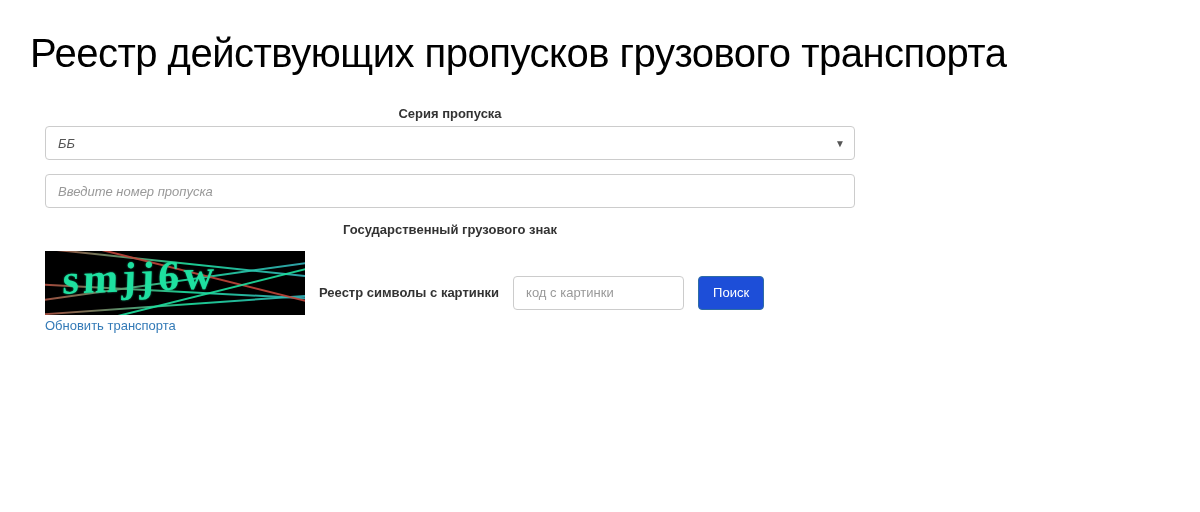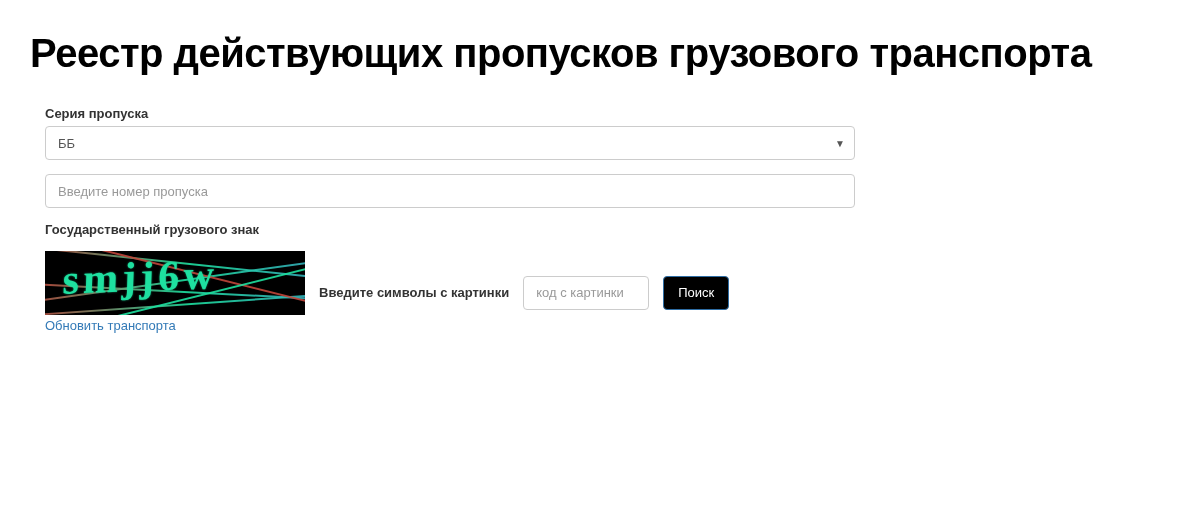--- a/index.html
+++ b/index.html
@@ -5,50 +5,52 @@
     * { box-sizing: border-box; margin: 0; padding: 0; }
     body {
       font-family: -apple-system, BlinkMacSystemFont, "Segoe UI", Helvetica, Arial, sans-serif;
       background: #fff;
       color: #333;
       width: 1200px;
       padding: 0;
     }
     .page-title {
       font-size: 40px;
-      font-weight: 700;
+      font-weight: 400;
       color: #000;
       padding: 30px 30px 20px 30px;
       line-height: 1.15;
       letter-spacing: -0.5px;
     }
     .form-wrap {
       padding: 10px 45px 20px 45px;
       max-width: 900px;
     }
     .form-group {
       margin-bottom: 14px;
     }
     .form-label {
       display: block;
       font-size: 13px;
       font-weight: 700;
       color: #333;
       margin-bottom: 5px;
+      text-align: center;
     }
     .form-control {
       width: 100%;
       height: 34px;
       padding: 6px 12px;
       font-size: 13px;
       color: #555;
       background: #fff;
       border: 1px solid #ccc;
       border-radius: 4px;
       outline: none;
+      font-style: italic;
     }
     .form-control::placeholder { color: #999; }
     .select-wrap {
       position: relative;
     }
     .select-wrap .form-control {
       appearance: none;
       padding-right: 28px;
       color: #555;
     }
@@ -86,37 +88,37 @@
       margin-top: 3px;
       cursor: pointer;
     }
     .captcha-label {
       font-size: 13px;
       font-weight: 700;
       color: #333;
       white-space: nowrap;
     }
     .captcha-input {
-      width: 126px;
+      width: 171px;
       height: 34px;
       padding: 6px 12px;
       font-size: 13px;
       color: #555;
       background: #fff;
       border: 1px solid #ccc;
       border-radius: 4px;
       outline: none;
     }
     .captcha-input::placeholder { color: #999; }
     .btn-search {
       height: 34px;
       padding: 6px 14px;
       font-size: 13px;
       color: #fff;
-      background: #000000;
+      background: #1d4ed8;
       border: 1px solid #2e6da4;
       border-radius: 4px;
       cursor: pointer;
     }
     
     .captcha-text {
       font-family: "Comic Sans MS", cursive;
       font-size: 42px;
       font-weight: 700;
       color: #1ee0a0;
@@ -171,18 +173,18 @@
         <span class="captcha-line cl1"></span>
         <span class="captcha-line cl2"></span>
         <span class="captcha-line cl3"></span>
         <span class="captcha-line cl4"></span>
         <span class="captcha-line cl5"></span>
         <span class="captcha-line cl6"></span>
         <span class="captcha-text">smjj6w</span>
       </span>
       <a class="captcha-refresh">Обновить транспорта</a>
     </div>
-    <span class="captcha-label">Введите символы с картинки</span>
+    <span class="captcha-label">Реестр символы с картинки</span>
     <input type="text" class="captcha-input" placeholder="код с картинки" style="">
     <button class="btn-search">Поиск</button>
   </div>
 
 </div>
 
 </body></html>

